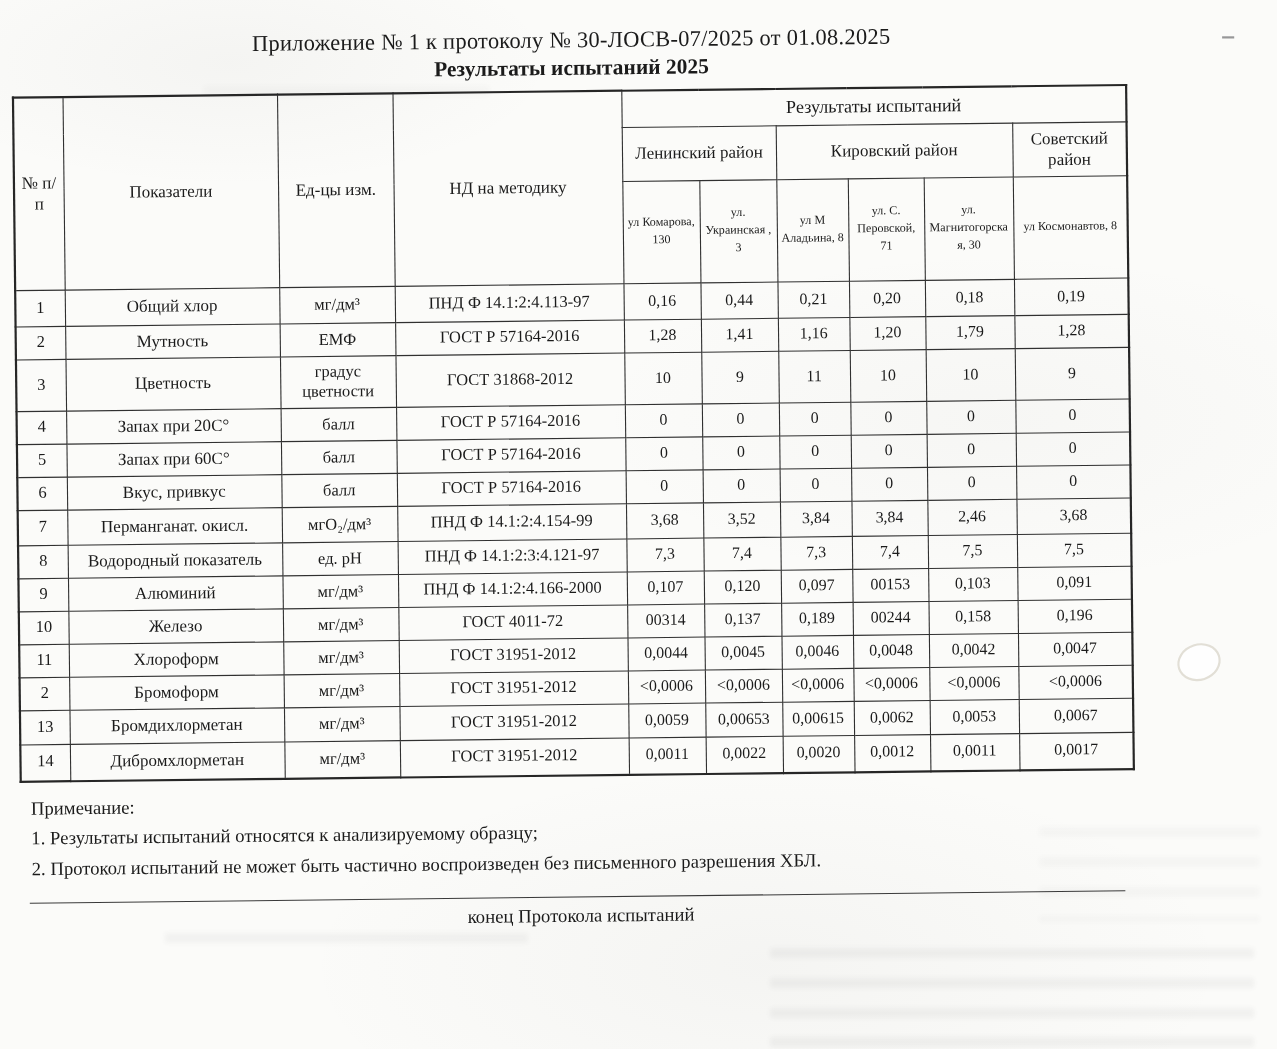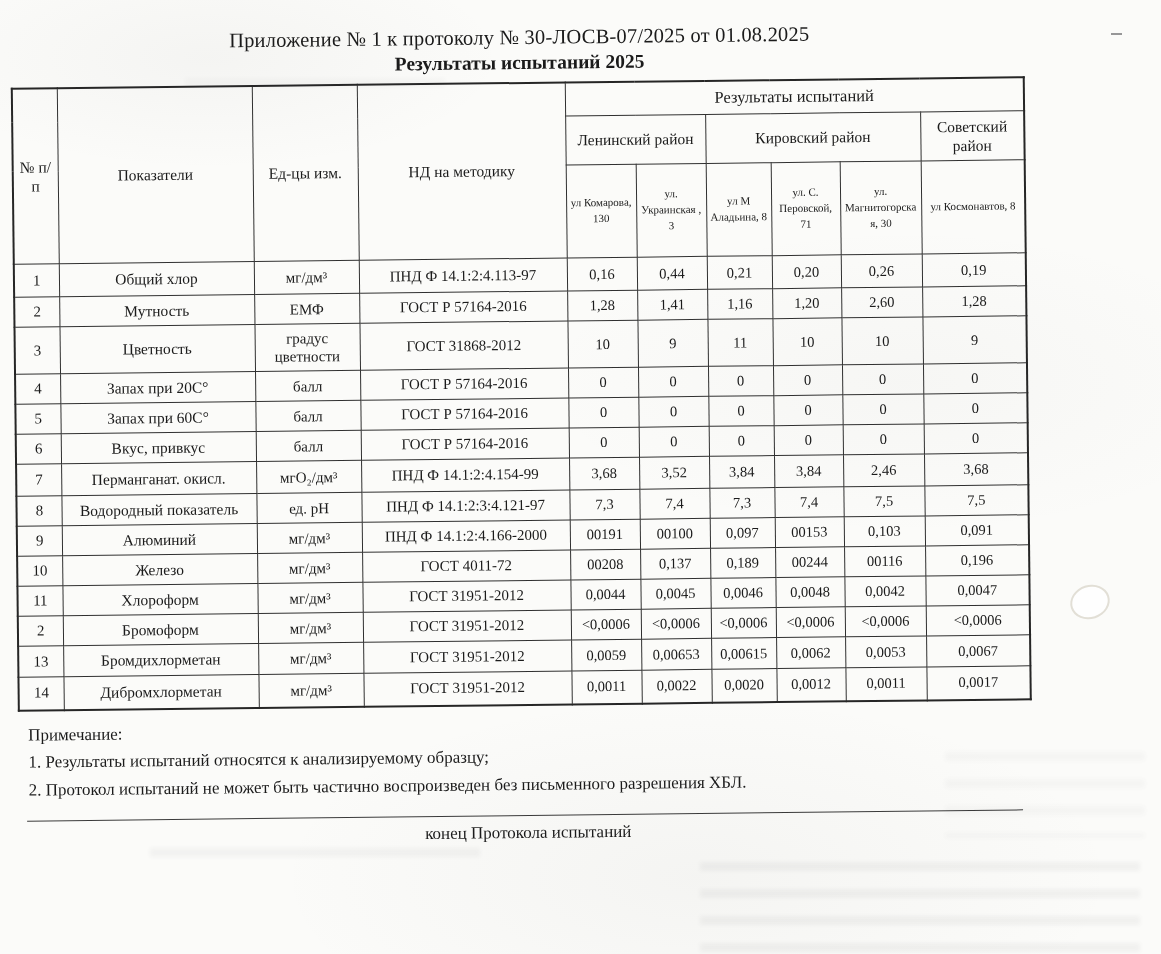--- a/index.html
+++ b/index.html
@@ -139,33 +139,33 @@
       <tbody>
           <tr>
             <td class="c-num">1</td>
             <td class="c-ind">Общий хлор</td>
             <td class="c-unit">мг/дм³</td>
             <td class="c-meth">ПНД Ф 14.1:2:4.113-97</td>
             <td class="c-val">0,16</td>
             <td class="c-val">0,44</td>
             <td class="c-val">0,21</td>
             <td class="c-val">0,20</td>
-            <td class="c-val">0,26</td>
+            <td class="c-val">0,18</td>
             <td class="c-val">0,19</td>
           </tr>
           <tr>
             <td class="c-num">2</td>
             <td class="c-ind">Мутность</td>
             <td class="c-unit">ЕМФ</td>
             <td class="c-meth">ГОСТ Р 57164-2016</td>
             <td class="c-val">1,28</td>
             <td class="c-val">1,41</td>
             <td class="c-val">1,16</td>
             <td class="c-val">1,20</td>
-            <td class="c-val">2,60</td>
+            <td class="c-val">1,79</td>
             <td class="c-val">1,28</td>
           </tr>
           <tr>
             <td class="c-num">3</td>
             <td class="c-ind">Цветность</td>
             <td class="c-unit">градус цветности</td>
             <td class="c-meth">ГОСТ 31868-2012</td>
             <td class="c-val">10</td>
             <td class="c-val">9</td>
             <td class="c-val">11</td>
@@ -231,37 +231,37 @@
             <td class="c-val">7,3</td>
             <td class="c-val">7,4</td>
             <td class="c-val">7,5</td>
             <td class="c-val">7,5</td>
           </tr>
           <tr>
             <td class="c-num">9</td>
             <td class="c-ind">Алюминий</td>
             <td class="c-unit">мг/дм³</td>
             <td class="c-meth">ПНД Ф 14.1:2:4.166-2000</td>
-            <td class="c-val">00191</td>
-            <td class="c-val">00100</td>
+            <td class="c-val">0,107</td>
+            <td class="c-val">0,120</td>
             <td class="c-val">0,097</td>
             <td class="c-val">00153</td>
             <td class="c-val">0,103</td>
             <td class="c-val">0,091</td>
           </tr>
           <tr>
             <td class="c-num">10</td>
             <td class="c-ind">Железо</td>
             <td class="c-unit">мг/дм³</td>
             <td class="c-meth">ГОСТ 4011-72</td>
-            <td class="c-val">00208</td>
+            <td class="c-val">00314</td>
             <td class="c-val">0,137</td>
             <td class="c-val">0,189</td>
             <td class="c-val">00244</td>
-            <td class="c-val">00116</td>
+            <td class="c-val">0,158</td>
             <td class="c-val">0,196</td>
           </tr>
           <tr>
             <td class="c-num">11</td>
             <td class="c-ind">Хлороформ</td>
             <td class="c-unit">мг/дм³</td>
             <td class="c-meth">ГОСТ 31951-2012</td>
             <td class="c-val">0,0044</td>
             <td class="c-val">0,0045</td>
             <td class="c-val">0,0046</td>

